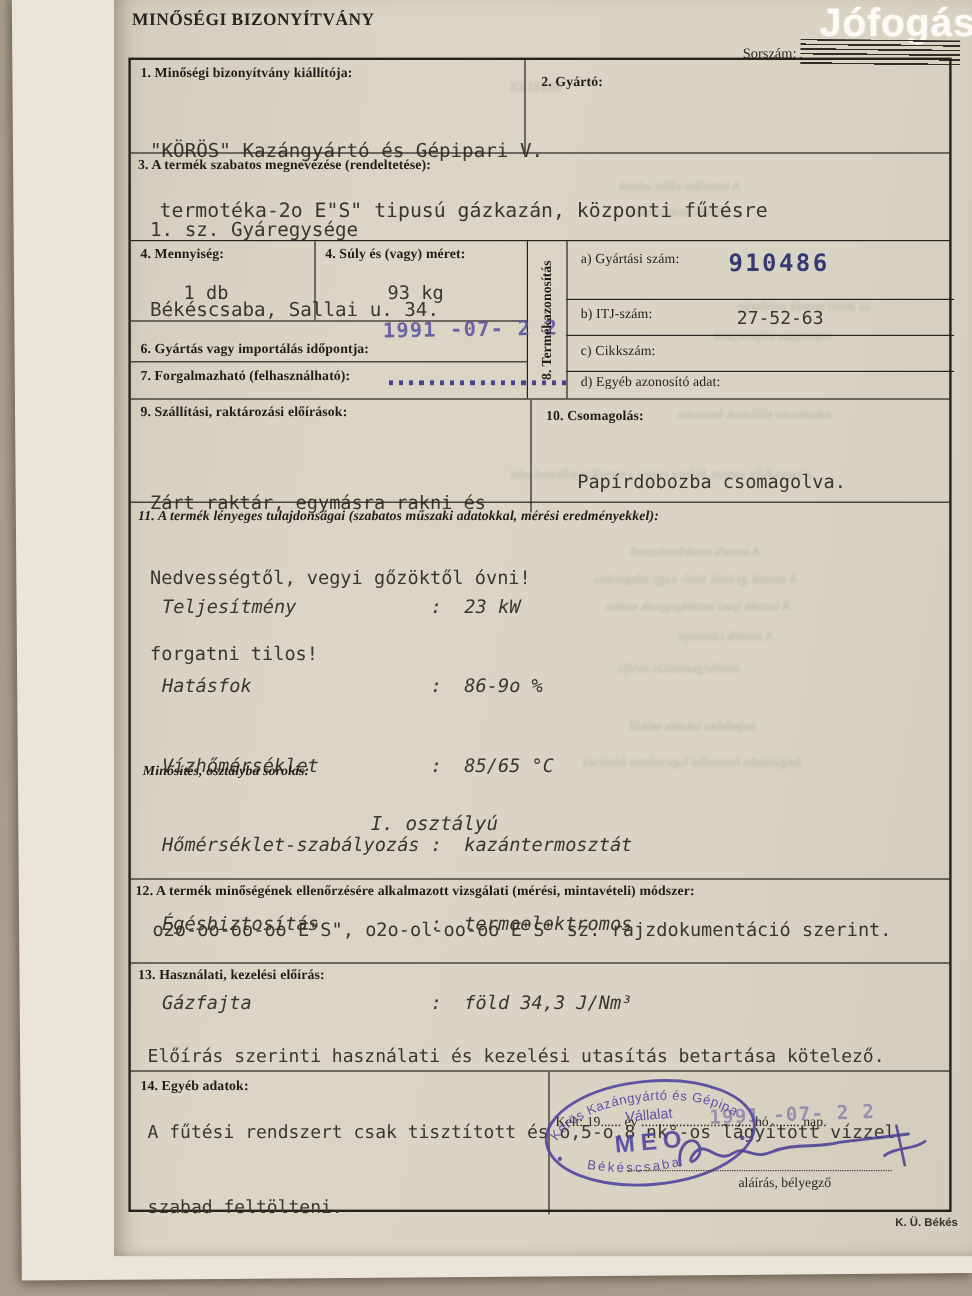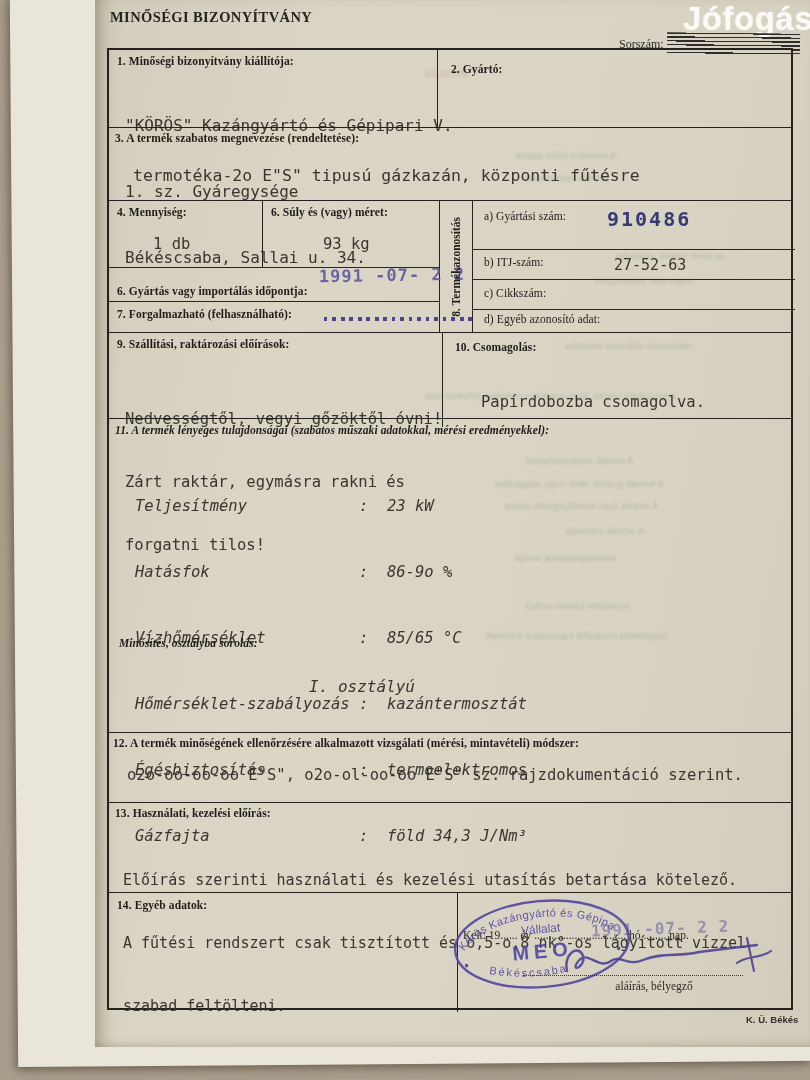--- a/index.html
+++ b/index.html
@@ -111,21 +111,21 @@
       <div class="hp" style="left:0;top:66px;width:330px;"></div>
       <div class="hp" style="left:0;top:100px;width:330px;"></div>
       <div class="v" style="left:330px;"></div>
       <div class="v" style="left:363px;"></div>
       <div class="hp" style="left:363px;top:48px;width:323px;"></div>
       <div class="hp" style="left:363px;top:78px;width:323px;"></div>
       <div class="hp" style="left:363px;top:108px;width:323px;"></div>
 
       <div class="lbl" style="left:8px;top:5px;">4. Mennyiség:</div>
       <div class="type" style="left:44px;top:34px;font-size:15.5px;">1 db</div>
-      <div class="lbl" style="left:162px;top:5px;">6. Súly és (vagy) méret:</div>
+      <div class="lbl" style="left:162px;top:5px;">4. Súly és (vagy) méret:</div>
       <div class="type" style="left:214px;top:34px;font-size:15.5px;">93 kg</div>
 
       <div class="lbl" style="left:8px;top:74px;margin-top:10px;">6. Gyártás vagy importálás időpontja:</div>
       <div class="stamp-ink" style="position:absolute;left:210px;top:64px;font-size:17px;letter-spacing:1px;opacity:.85;transform:rotate(-1deg);">1991 -07- 2 2</div>
 
       <div class="lbl" style="left:8px;top:107px;">7. Forgalmazható (felhasználható):</div>
       <div class="dotted-stamp" style="left:215px;top:116px;"></div>
 
       <div class="vertcell" style="left:330px;top:0;width:33px;height:132px;">
         <span>8. Termékazonosítás</span>
@@ -136,22 +136,22 @@
       <div class="lbl" style="left:375px;top:55px;font-weight:normal;">b) ITJ-szám:</div>
       <div class="type" style="left:505px;top:55px;font-size:15px;">27-52-63</div>
       <div class="lbl" style="left:375px;top:86px;font-weight:normal;">c) Cikkszám:</div>
       <div class="lbl" style="left:375px;top:112px;font-weight:normal;">d) Egyéb azonosító adat:</div>
     </div>
 
     <div class="row bt" style="top:282px;height:95px;">
       <div class="v" style="left:333px;"></div>
       <div class="lbl" style="left:8px;top:5px;">9. Szállítási, raktározási előírások:</div>
       <div class="type" style="left:16px;top:34px;font-size:15.5px;line-height:21px;">
+        <span class="tline">Zárt raktár, egymásra rakni és</span>
         <span class="tline">Nedvességtől, vegyi gőzöktől óvni!</span>
-        <span class="tline">Zárt raktár, egymásra rakni és</span>
         <span class="tline">forgatni tilos!</span>
       </div>
       <div class="lbl" style="left:346px;top:8px;">10. Csomagolás:</div>
       <div class="type" style="left:372px;top:60px;font-size:15.5px;">Papírdobozba csomagolva.</div>
     </div>
 
     <div class="row bt" style="top:368px;height:305px;font-style:italic;">
       <div class="lbl" style="left:6px;top:5px;">11. A termék lényeges tulajdonságai (szabatos műszaki adatokkal, mérési eredményekkel):</div>
       <div class="type" style="left:26px;top:32px;font-size:15.5px;line-height:22px;">
         <span class="tline">Teljesítmény            :  23 kW</span>

